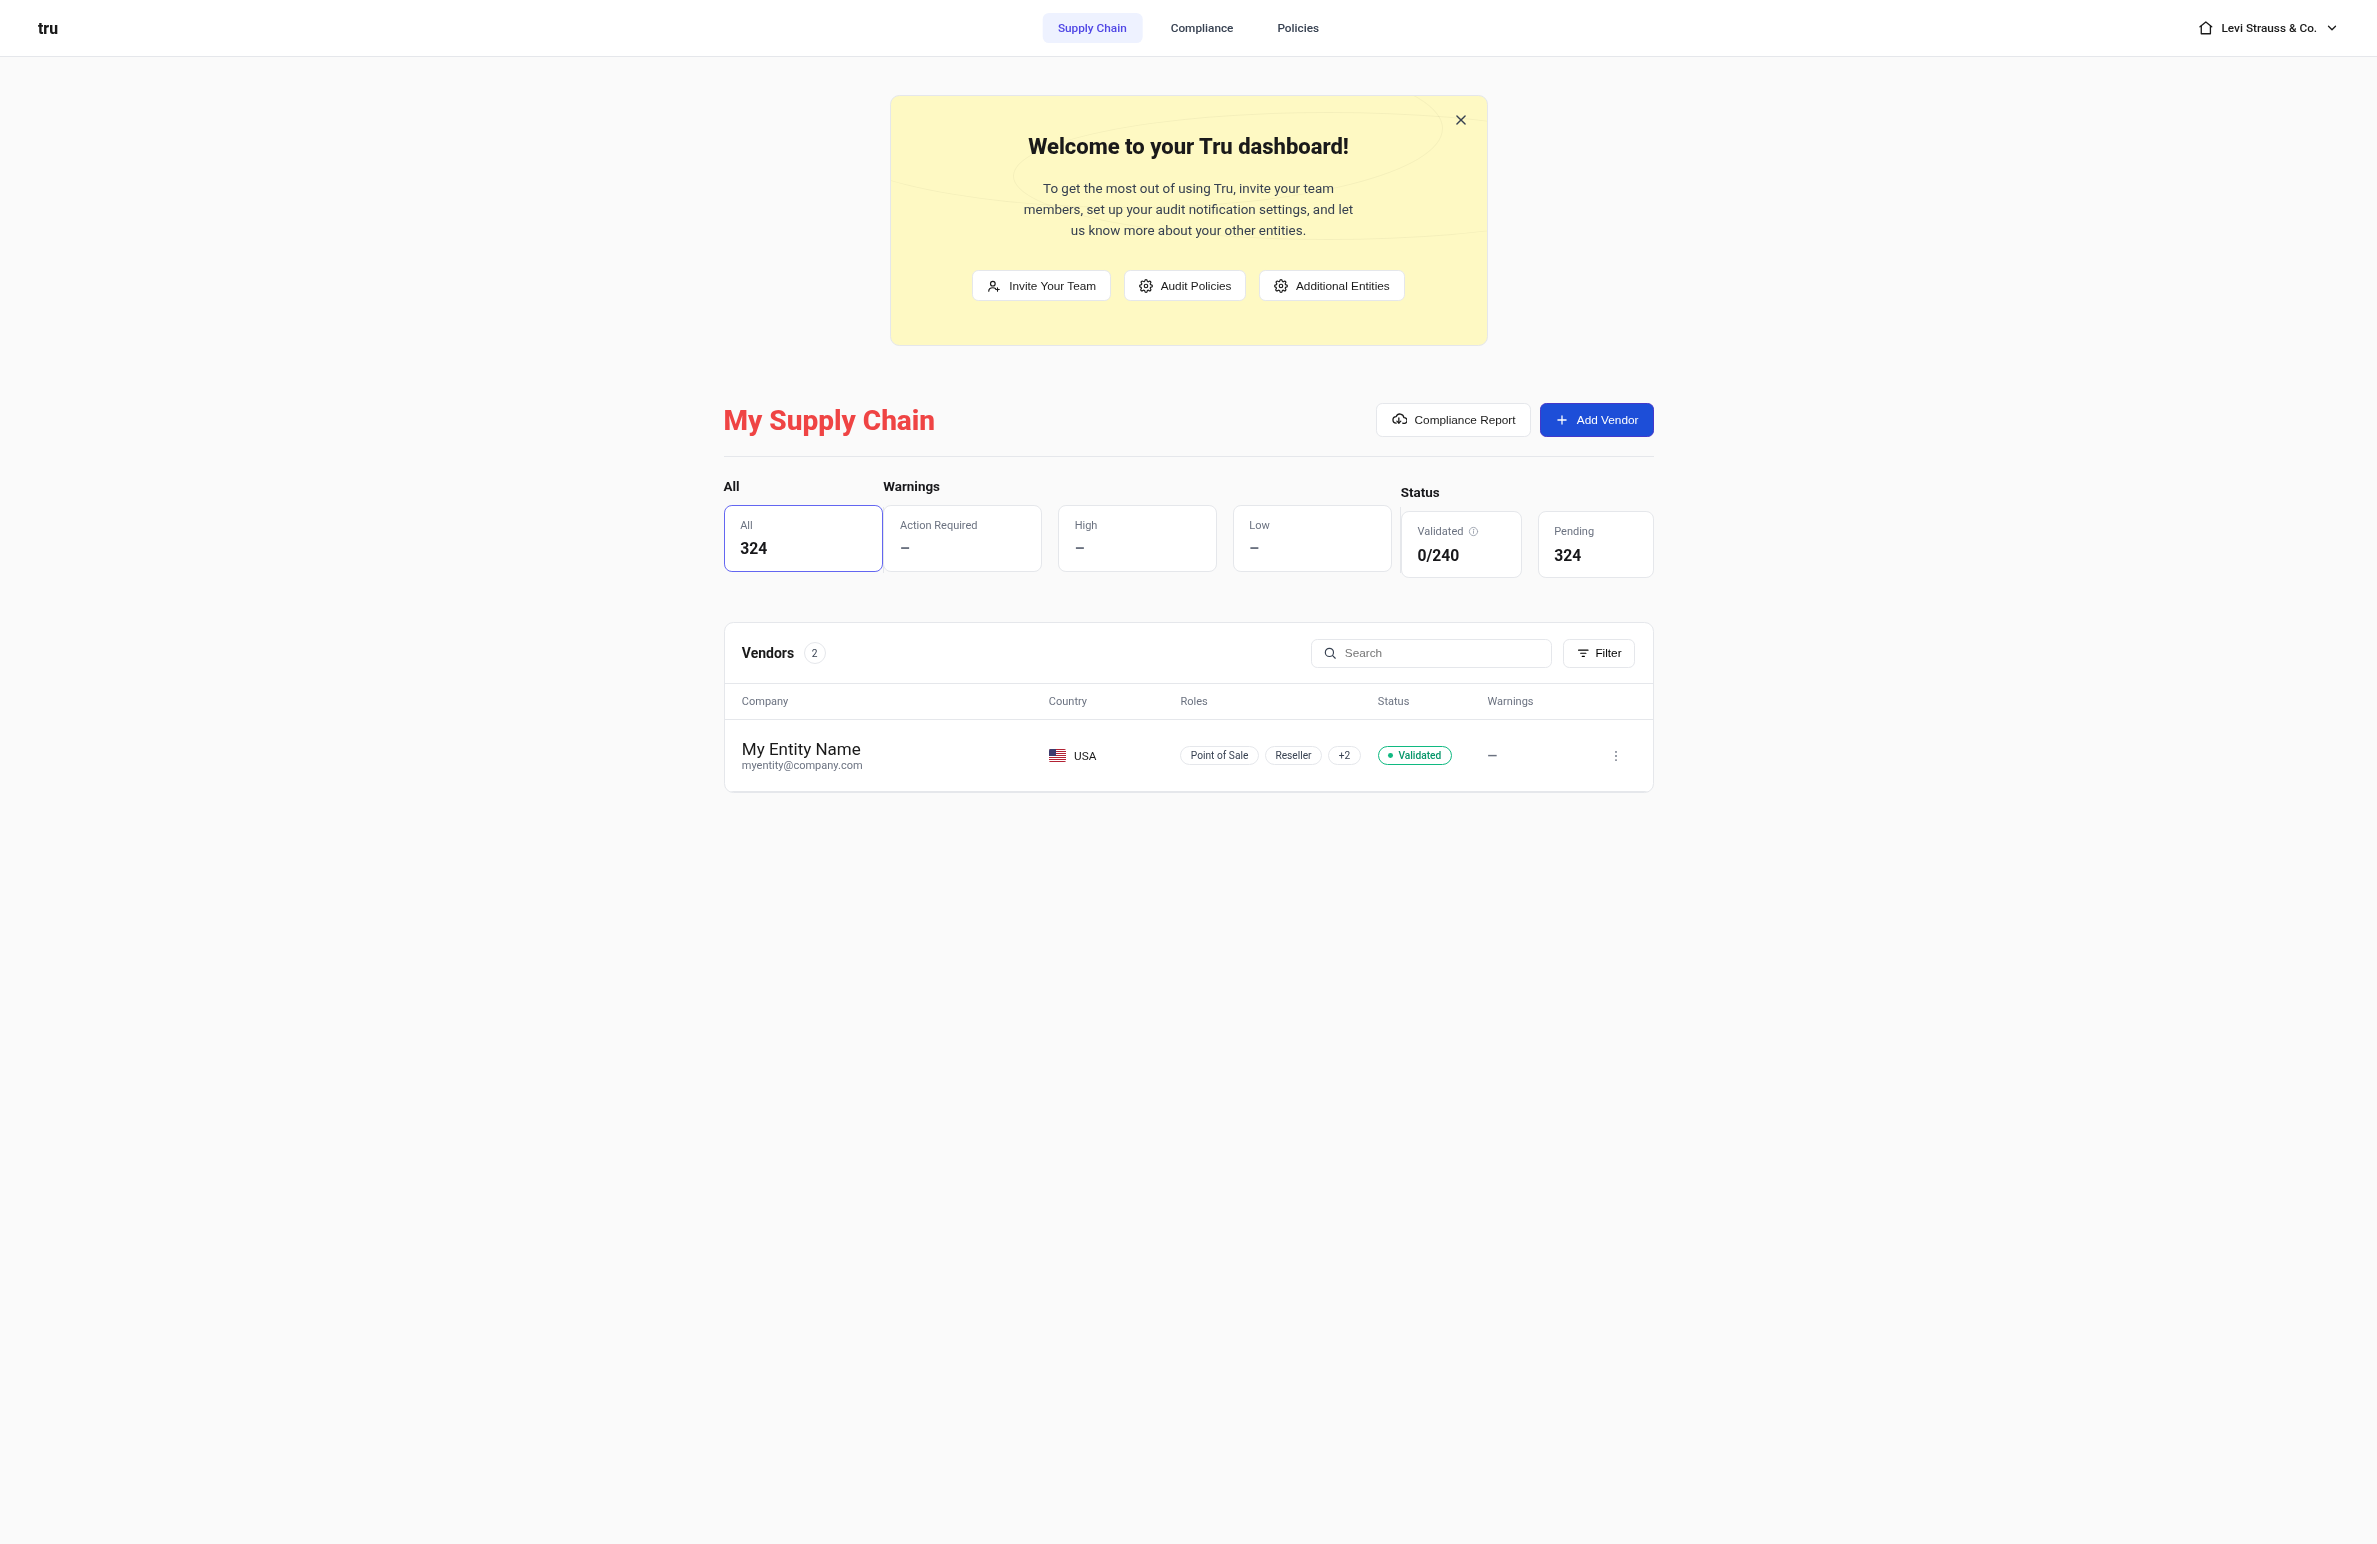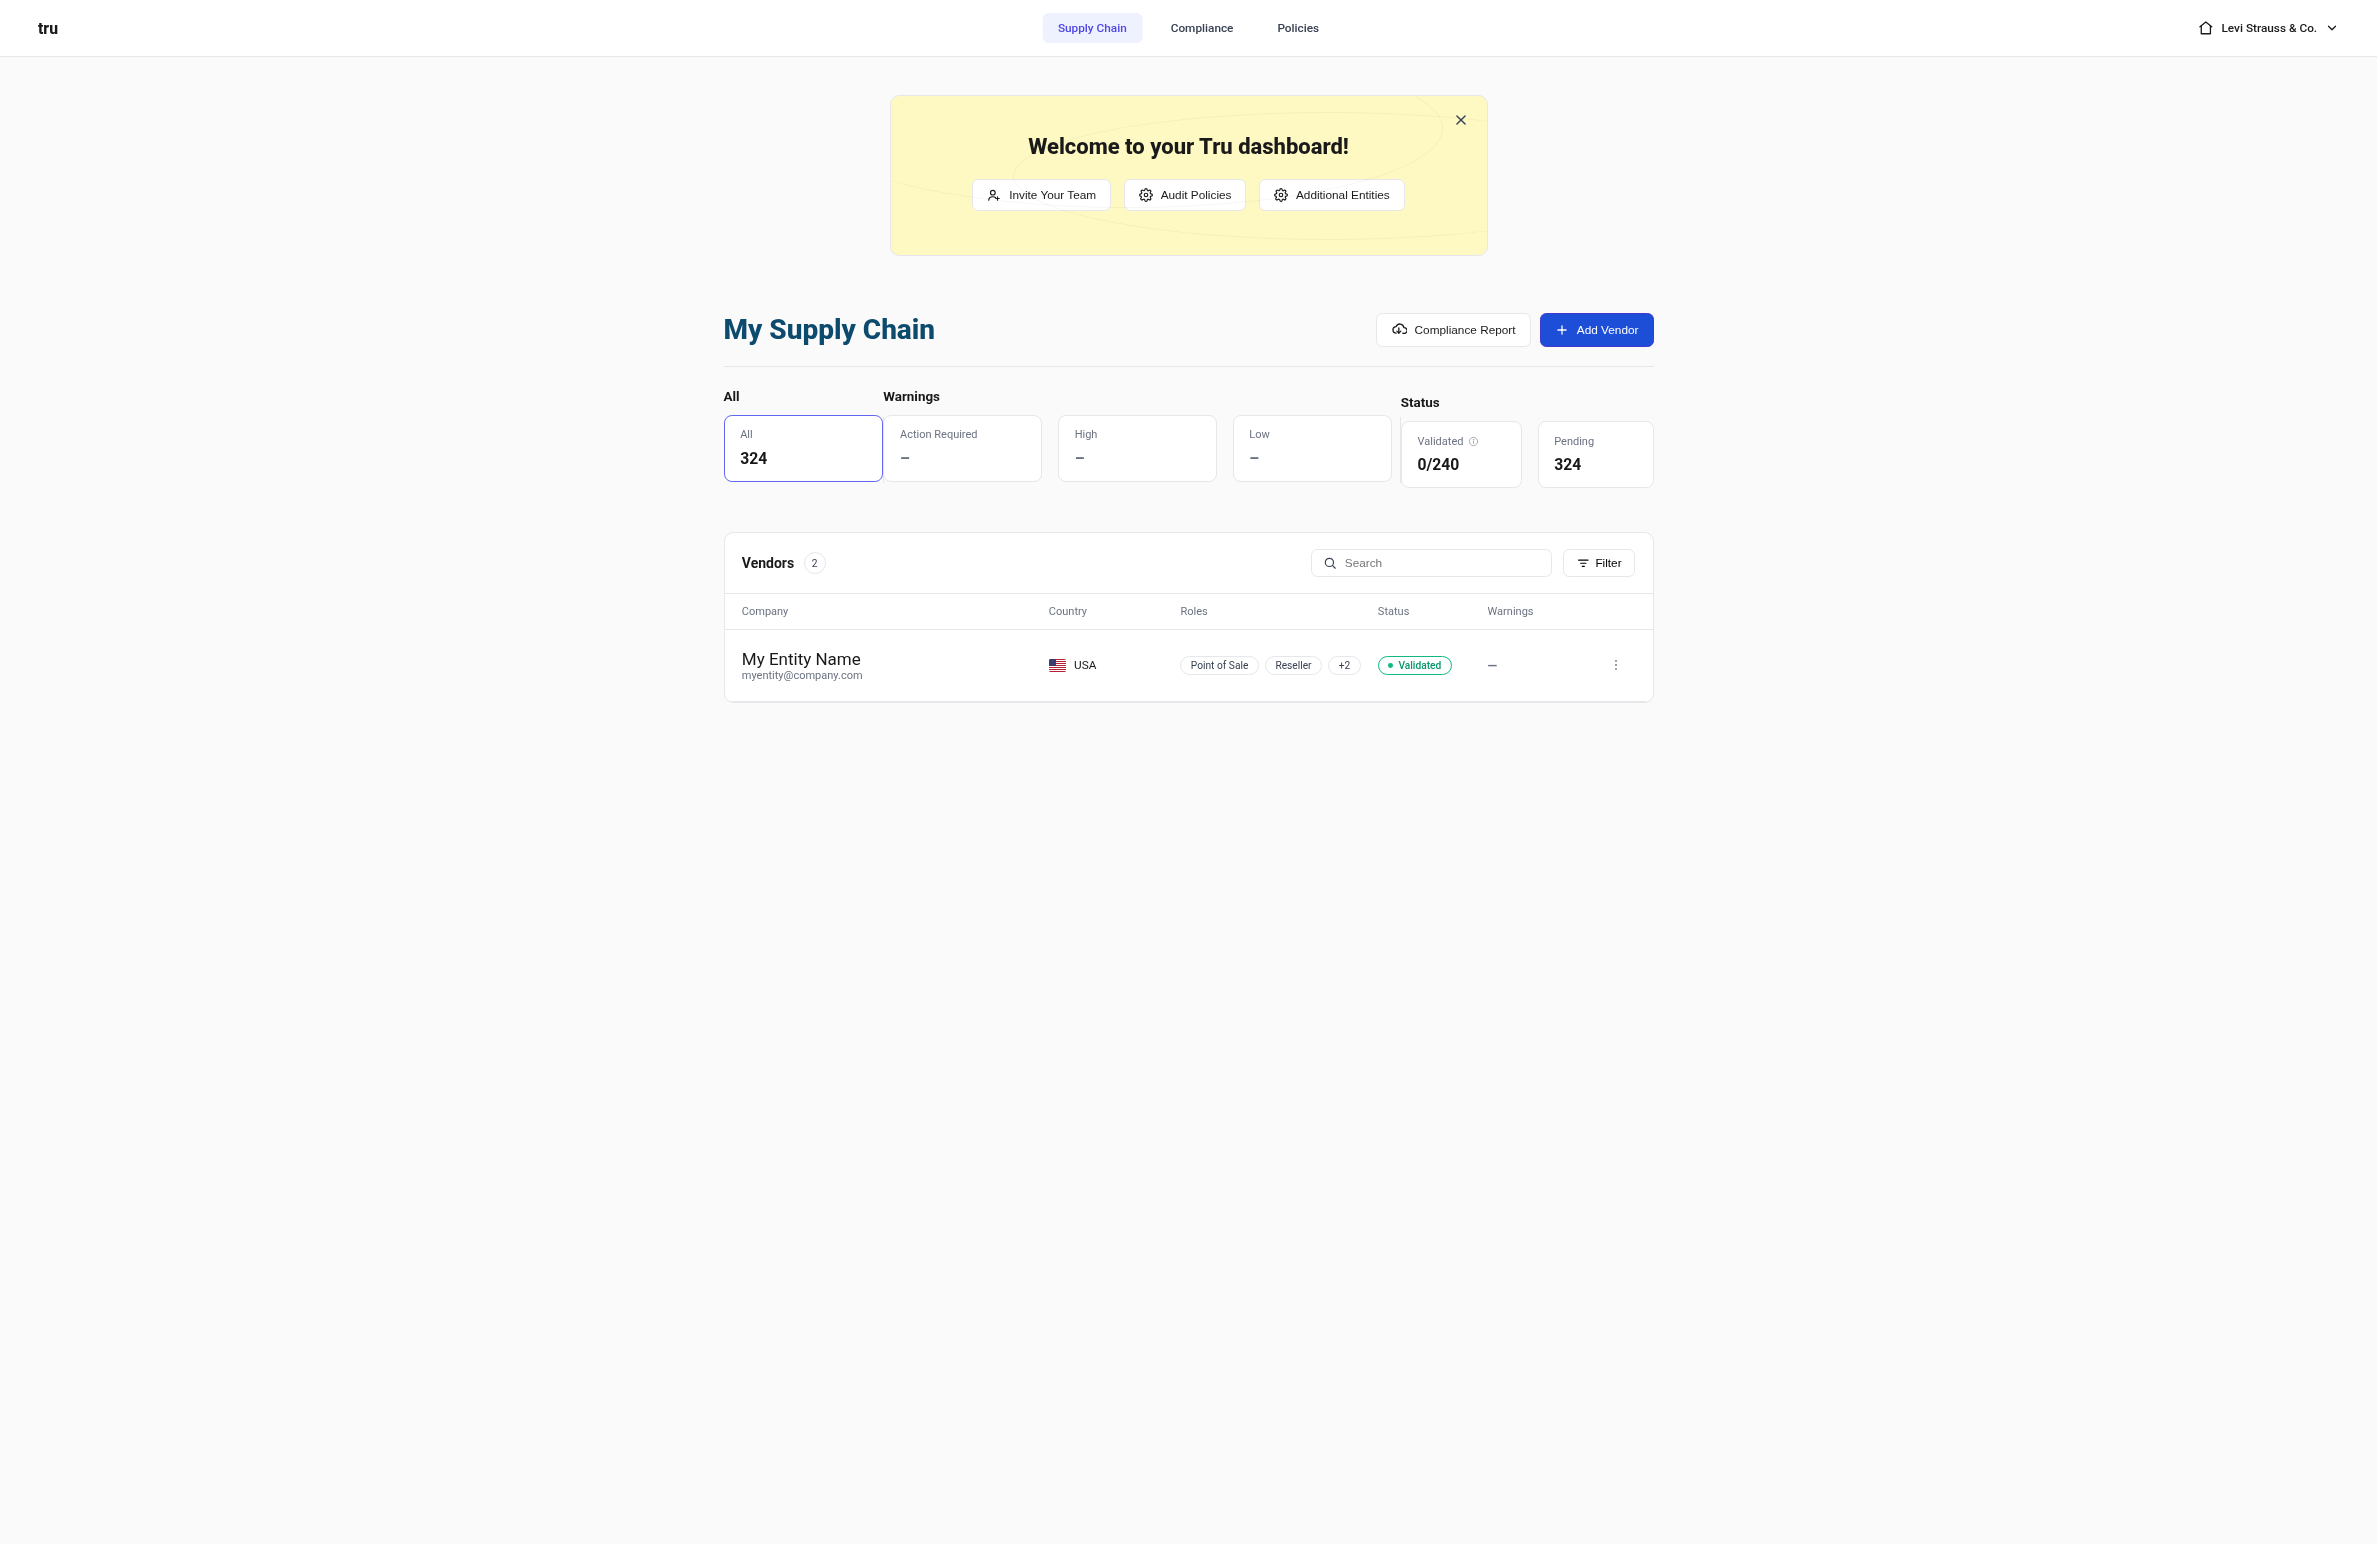--- a/index.html
+++ b/index.html
@@ -146,21 +146,21 @@
     .page-header {
       display: flex;
       align-items: center;
       justify-content: space-between;
       padding-bottom: 19px;
       border-bottom: 0.8px solid #e5e7eb;
     }
     .page-title {
       font-size: 28px;
       font-weight: 800;
-      color: #0c4a6e;
+      color: #ef4444;
     }
     .page-actions {
       display: flex;
       gap: 9.4px;
     }
     
     .stats-row {
       display: flex;
       margin-top: 22px;
     }
@@ -395,20 +395,21 @@
   <div class="container">
 
     <section class="welcome-card">
       <div class="welcome-close">
         <svg width="14" height="14" viewBox="0 0 24 24" fill="none" stroke="currentColor" stroke-width="2.4" stroke-linecap="round">
             <line x1="5" y1="5" x2="19" y2="19"></line>
             <line x1="19" y1="5" x2="5" y2="19"></line>
           </svg>
       </div>
       <h1 class="welcome-title">Welcome to your Tru dashboard!</h1>
+      <p class="welcome-body">To get the most out of using Tru, invite your team members, set up your audit notification settings, and let us know more about your other entities.</p>
       <div class="welcome-actions">
         <button class="btn">
           <span class="icon">
             <svg width="14" height="14" viewBox="0 0 24 24" fill="none" stroke="currentColor" stroke-width="2" stroke-linecap="round" stroke-linejoin="round">
                 <circle cx="10" cy="8" r="4"></circle>
                 <path d="M3 21c0-3.5 3-6 7-6 1.8 0 3.4.5 4.6 1.4"></path>
                 <line x1="18" y1="15" x2="18" y2="21"></line>
                 <line x1="15" y1="18" x2="21" y2="18"></line>
               </svg>
           </span>

